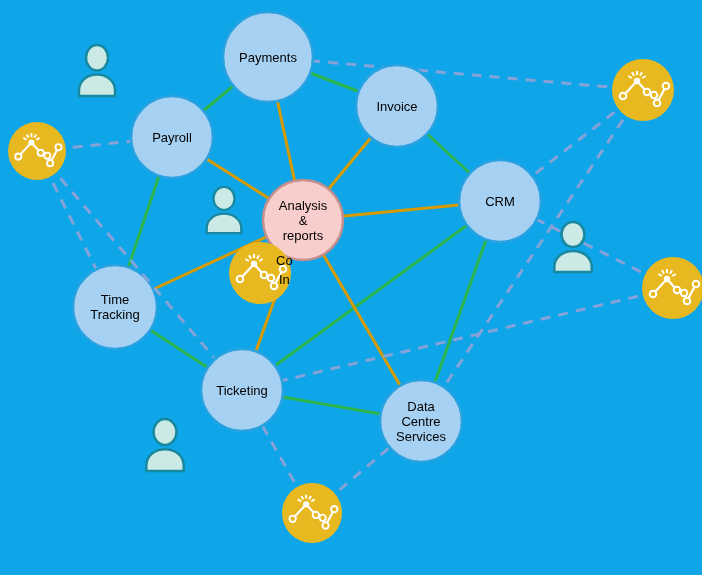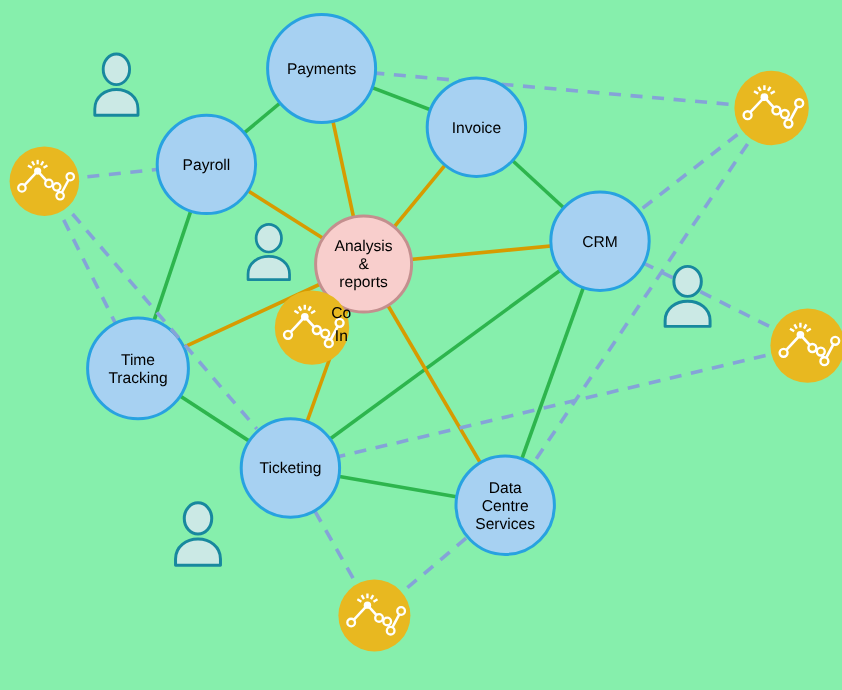--- a/index.html
+++ b/index.html
@@ -5,21 +5,21 @@
   html, body {
     margin: 0;
     padding: 0;
     background: #ffffff;
     font-family: "Liberation Sans", sans-serif;
   }
   .canvas-wrap {
     position: relative;
     width: 702px;
     height: 575px;
-    background: #86efac;
+    background: #0ea5e9;
     overflow: hidden;
   }
   svg text {
     font-family: "Liberation Sans", sans-serif;
     fill: #000000;
   }
   .edge-green  { stroke-width: 3; fill: none; }
   .edge-orange { stroke-width: 3; fill: none; }
   .edge-dashed { stroke-width: 3; fill: none; stroke-dasharray: 10 8; }
   .node-label  { font-size: 13px; text-anchor: middle; }

